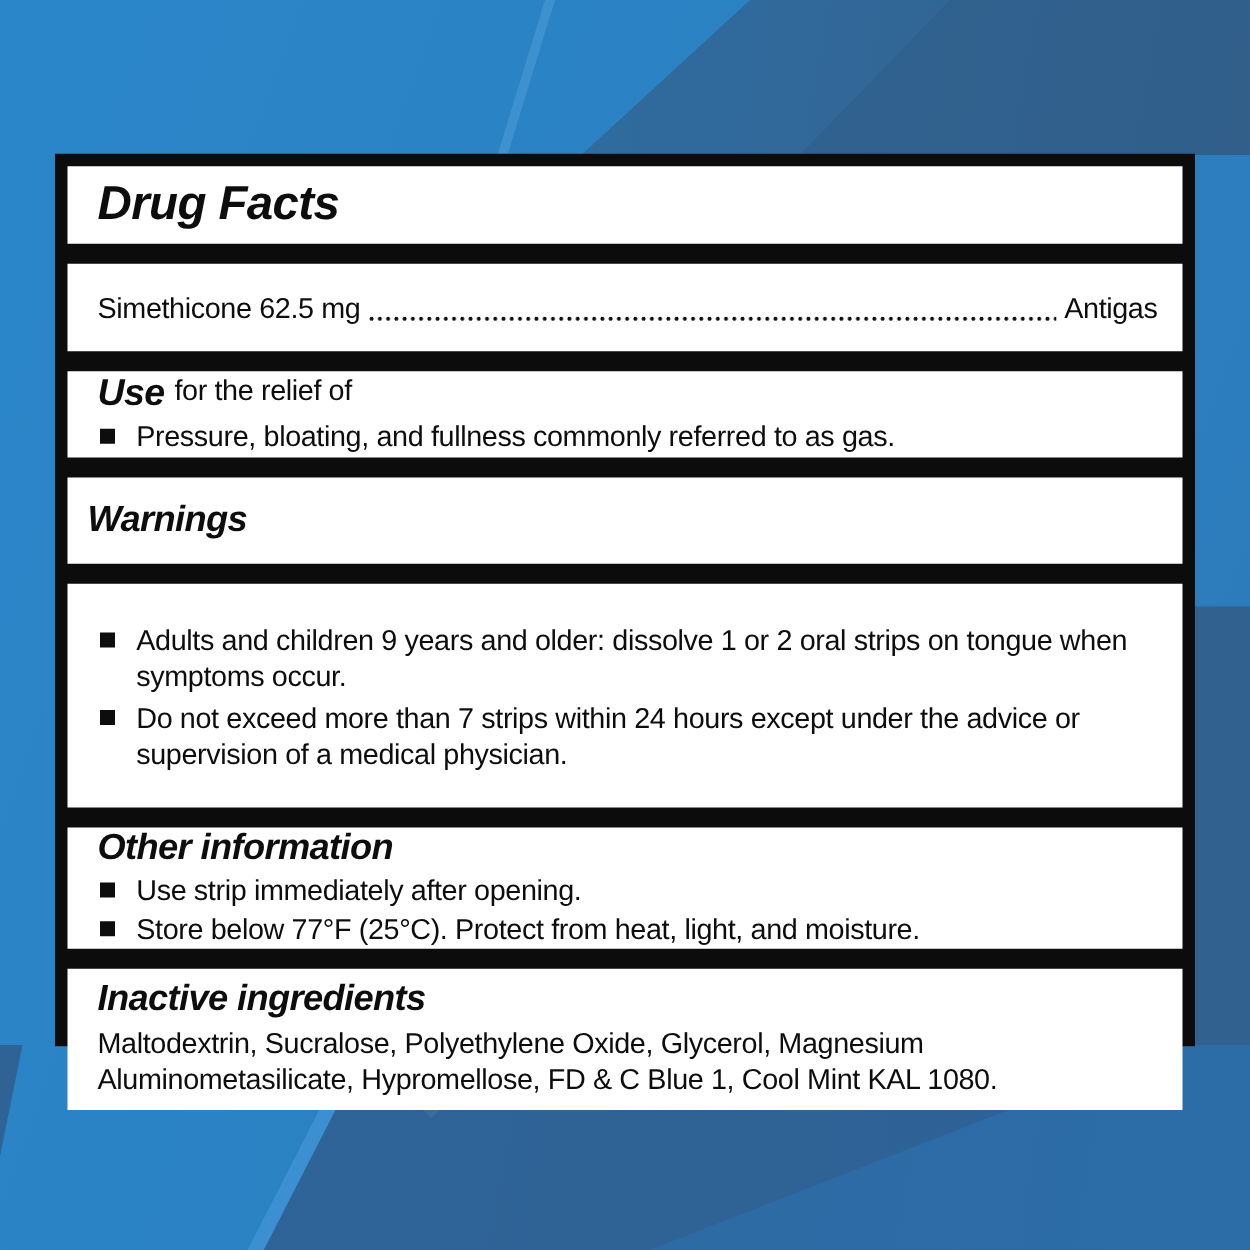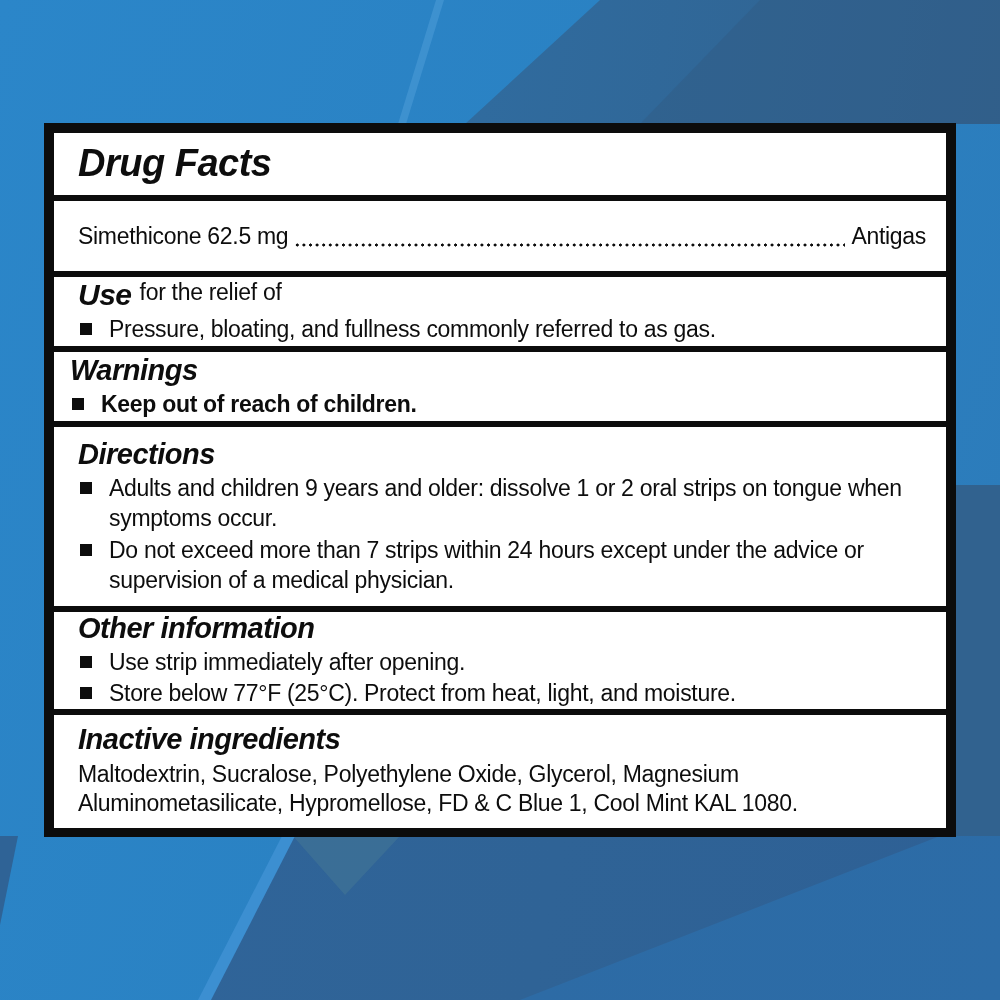--- a/index.html
+++ b/index.html
@@ -47,21 +47,21 @@
     clip-path:polygon(28.2% 83.6%, 29.5% 83.6%, 21.1% 100%, 19.8% 100%);
   }
   .bottom-left-triangle{
     background:#2f6396;
     clip-path:polygon(0 83.6%, 1.8% 83.6%, 0 92.5%);
   }
   
   .label-box{
     position:absolute;left:44px;top:123px;width:912px;height:714px;
     background:#0c0c0c;box-sizing:border-box;padding:10px;
-    display:flex;flex-direction:column;gap:6px;
+    display:flex;flex-direction:column;gap:16px;
   }
   .section{
     background:#ffffff;box-sizing:border-box;
     padding:0 20px 0 24px;
     display:flex;flex-direction:column;justify-content:center;
     color:#0d0d0d;
   }
   .s-title      {flex:0 0 62px;}
   .s-active     {flex:0 0 70px;}
   .s-use        {flex:0 0 69px;}
@@ -127,28 +127,23 @@
       <span class="body-text">for the relief of</span>
     </div>
     <div class="bullet-row">
       <span class="bullet-sq"></span>
       <span class="bullet-text body-text">Pressure, bloating, and fullness commonly referred to as gas.</span>
     </div>
   </div>
 
   <div class="section s-warnings">
     <h2>Warnings</h2>
-    <div class="bullet-row">
-      <span class="bullet-sq"></span>
-      <span class="bullet-text body-text bold">Keep out of reach of children.</span>
-    </div>
   </div>
 
   <div class="section s-directions">
-    <h2>Directions</h2>
     <div class="bullet-row">
       <span class="bullet-sq"></span>
       <span class="bullet-text body-text">Adults and children 9 years and older: dissolve 1 or 2 oral strips on tongue when symptoms occur.</span>
     </div>
     <div class="bullet-row">
       <span class="bullet-sq"></span>
       <span class="bullet-text body-text">Do not exceed more than 7 strips within 24 hours except under the advice or supervision of a medical physician.</span>
     </div>
   </div>
 

